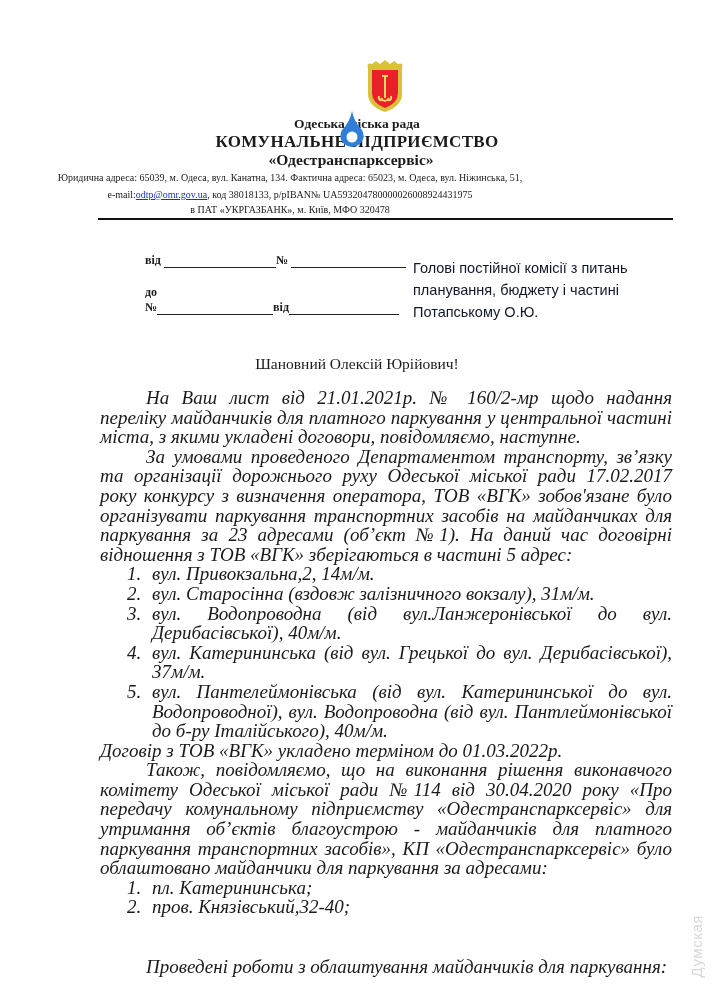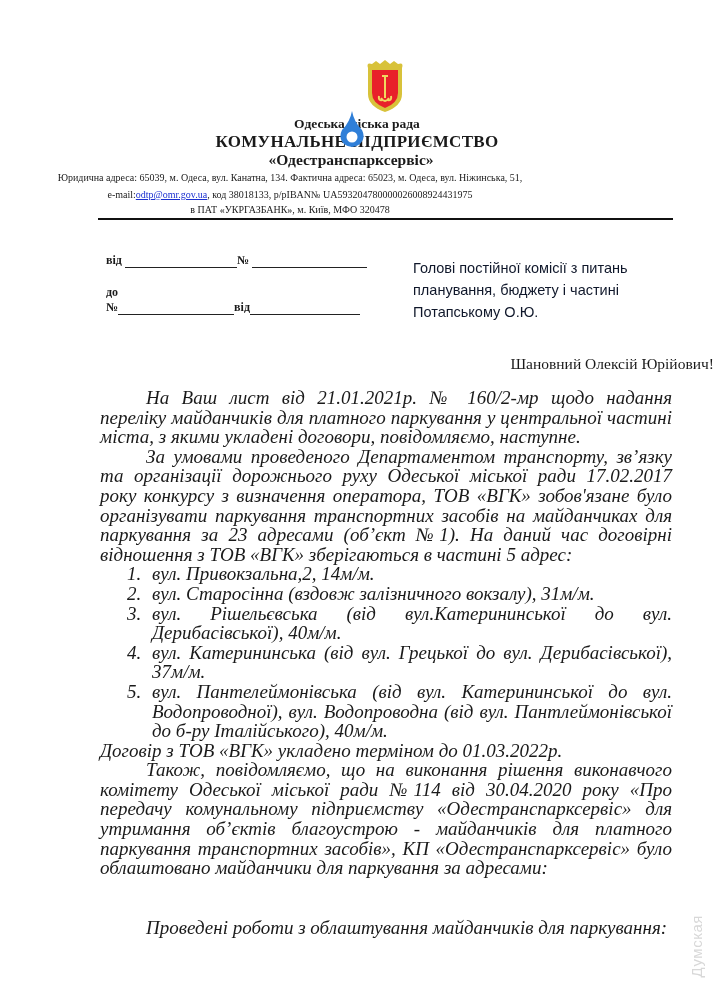--- a/index.html
+++ b/index.html
@@ -12,24 +12,24 @@
   .hdr-city { left: 0; width: 714px; top: 116px; text-align: center; font-weight: bold; font-size: 13.5px; }
   .hdr-org { left: 0; width: 714px; top: 132px; text-align: center; font-weight: bold; font-size: 17px; letter-spacing: 0.3px; }
   .hdr-name { left: 0; width: 702px; top: 151px; text-align: center; font-weight: bold; font-size: 15.5px; }
   .drop { left: 338px; top: 110px; width: 28px; height: 38px; }
   .addr { left: 0; width: 580px; text-align: center; font-size: 10px; line-height: 13px; }
   .addr1 { top: 171px; }
   .addr2 { top: 188px; }
   .addr3 { top: 203px; text-align: center; }
   .email-link { color: #1a2fd0; text-decoration: underline; }
   .rule { left: 98px; width: 575px; top: 218px; height: 2px; background: #111; }
-  .reg { font-size: 12px; font-weight: bold; font-family: "Liberation Serif", serif; }
+  .reg { font-size: 12px; font-weight: bold; font-family: "Liberation Serif", serif; margin-left: 39px; }
   .reg .line { display: inline-block; border-bottom: 1px solid #222; height: 12px; vertical-align: bottom; }
   .recipient { left: 413px; top: 257px; width: 270px; font-family: "Liberation Sans", "DejaVu Sans", sans-serif; font-size: 14.5px; line-height: 22px; color: #0f172a; }
-  .salutation { left: 0; width: 714px; top: 355px; text-align: right; font-size: 15.5px; }
+  .salutation { left: 0; width: 714px; top: 355px; text-align: center; font-size: 15.5px; }
   .body { left: 100px; width: 572px; font-size: 19px; line-height: 19.6px; font-style: italic; }
   .p { text-align: justify; text-indent: 46px; margin: 0; }
   .p.last-left { text-align-last: left; }
   .noind { text-indent: 0; margin: 0; }
   ol { margin: 0; padding-left: 46px; }
   ol li { padding-left: 6px; text-align: justify; }
   .watermark { left: 688px; top: 915px; writing-mode: vertical-rl; transform: rotate(180deg); font-family: "Liberation Sans", sans-serif; font-size: 15px; color: #d8d8d8; letter-spacing: 0.5px; }
 </style>
 </head>
 <body>
@@ -73,22 +73,26 @@
 </div>
 
 <div class="abs salutation">Шановний Олексій Юрійович!</div>
 
 <div class="abs body" style="top:388px;">
   <p class="p">На Ваш лист від 21.01.2021р. № 160/2-мр щодо надання переліку майданчиків для платного паркування у центральної частині міста, з якими укладені договори, повідомляємо, наступне.</p>
   <p class="p last-left">За умовами проведеного Департаментом транспорту, зв’язку та організації дорожнього руху Одеської міської ради 17.02.2017 року конкурсу з визначення оператора, ТОВ «ВГК» зобов'язане було організувати паркування транспортних засобів на майданчиках для паркування за 23 адресами (об’єкт №1). На даний час договірні відношення з ТОВ «ВГК» зберігаються в частині 5 адрес:</p>
   <ol>
     <li>вул. Привокзальна,2, 14м/м.</li>
     <li>вул. Старосінна (вздовж залізничного вокзалу), 31м/м.</li>
-    <li>вул. Рішельєвська (від вул.Катерининської до вул. Дерибасівської), 40м/м.</li>
+    <li>вул. Водопроводна (від вул.Ланжеронівської до вул. Дерибасівської), 40м/м.</li>
     <li>вул. Катерининська (від вул. Грецької до вул. Дерибасівської), 37м/м.</li>
     <li>вул. Пантелеймонівська (від вул. Катерининської до вул. Водопроводної), вул. Водопроводна (від вул. Пантлеймонівської до б-ру Італійського), 40м/м.</li>
   </ol>
   <p class="noind">Договір з ТОВ «ВГК» укладено терміном до 01.03.2022р.</p>
   <p class="p">Також, повідомляємо, що на виконання рішення виконавчого комітету Одеської міської ради №114 від 30.04.2020 року «Про передачу комунальному підприємству «Одестранспарксервіс» для утримання об’єктів благоустрою - майданчиків для платного паркування транспортних засобів», КП «Одестранспарксервіс» було облаштовано майданчики для паркування за адресами:</p>
+  <ol>
+    <li>пл. Катерининська;</li>
+    <li>пров. Князівський,32-40;</li>
+  </ol>
   <p class="p" style="margin-top:40px;">Проведені роботи з облаштування майданчиків для паркування:</p>
 </div>
 
 <div class="abs watermark">Думская</div>
 
 </body></html>

